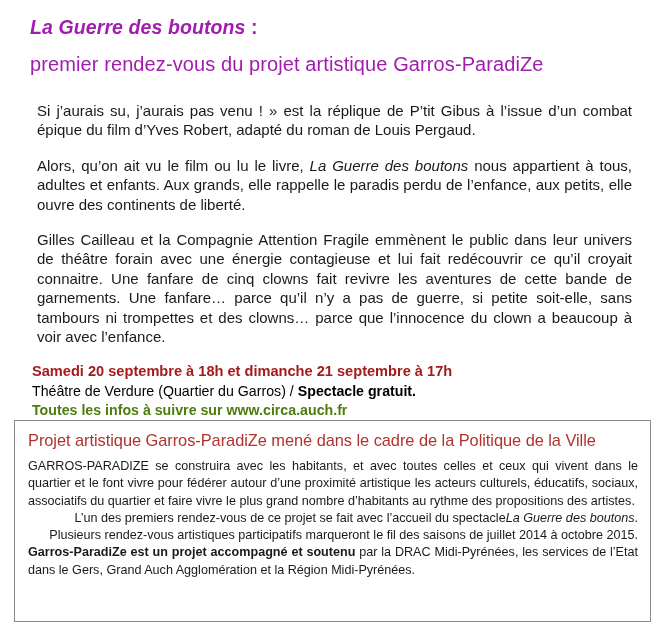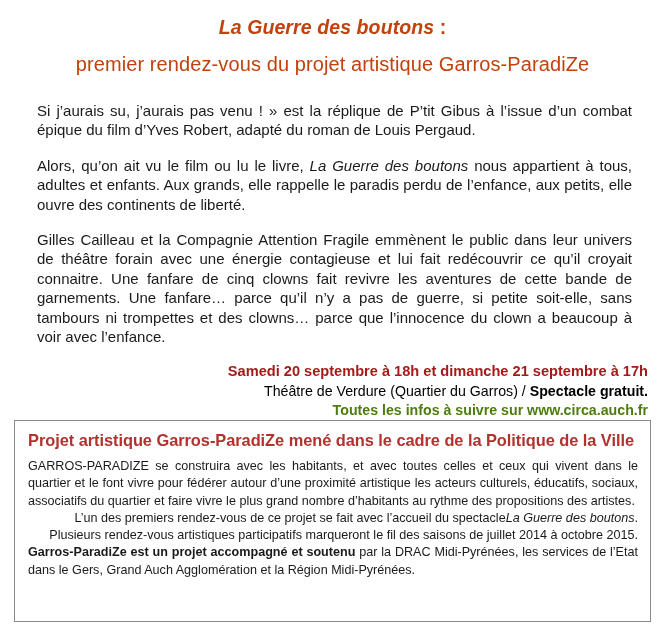--- a/index.html
+++ b/index.html
@@ -21,22 +21,21 @@
     width: 665px;
     height: 631px;
     box-sizing: border-box;
     position: relative;
     background: #ffffff;
   }
 
   
   .title-block {
     padding: 14px 30px 0 30px;
-    text-align: center;
-    color: #c2410c;
+    color: #a21caf;
   }
   .title-line1 {
     font-size: 19.5px;
     line-height: 26px;
     font-weight: 700;
     font-style: italic;
     letter-spacing: .1px;
   }
   .title-line1 .colon {
     font-style: normal;
@@ -62,22 +61,21 @@
     text-justify: inter-word;
     margin: 16px;
     color: #1a1a1a;
   }
   .para + .para { margin-top: 0px; }
   .para .it { font-style: italic; }
 
   
   .info-block {
     margin-top: 11px;
-    padding: 0 17px 0 22px;
-    text-align: right;
+    padding: 0 17px 0 32px;
   }
   .info-line {
     font-size: 14.2px;
     line-height: 19.4px;
     margin: 0;
     white-space: nowrap;
   }
   .info-date {
     color: #a51a1a;
     font-weight: 700;
@@ -107,21 +105,21 @@
     height: 202px;
     box-sizing: border-box;
     border: 1px solid #8a8a8a;
     background: #ffffff;
     padding: 8px 12px 8px 13px;
   }
   .project-heading {
     color: #b0332e;
     font-size: 16.4px;
     line-height: 23px;
-    font-weight: 700;
+    font-weight: 400;
     letter-spacing: -0.05px;
     white-space: nowrap;
     margin: 0 0 6px 0;
   }
   .project-para {
     font-size: 12.6px;
     line-height: 17.3px;
     text-align: justify;
     text-justify: inter-word;
     margin: 0;

